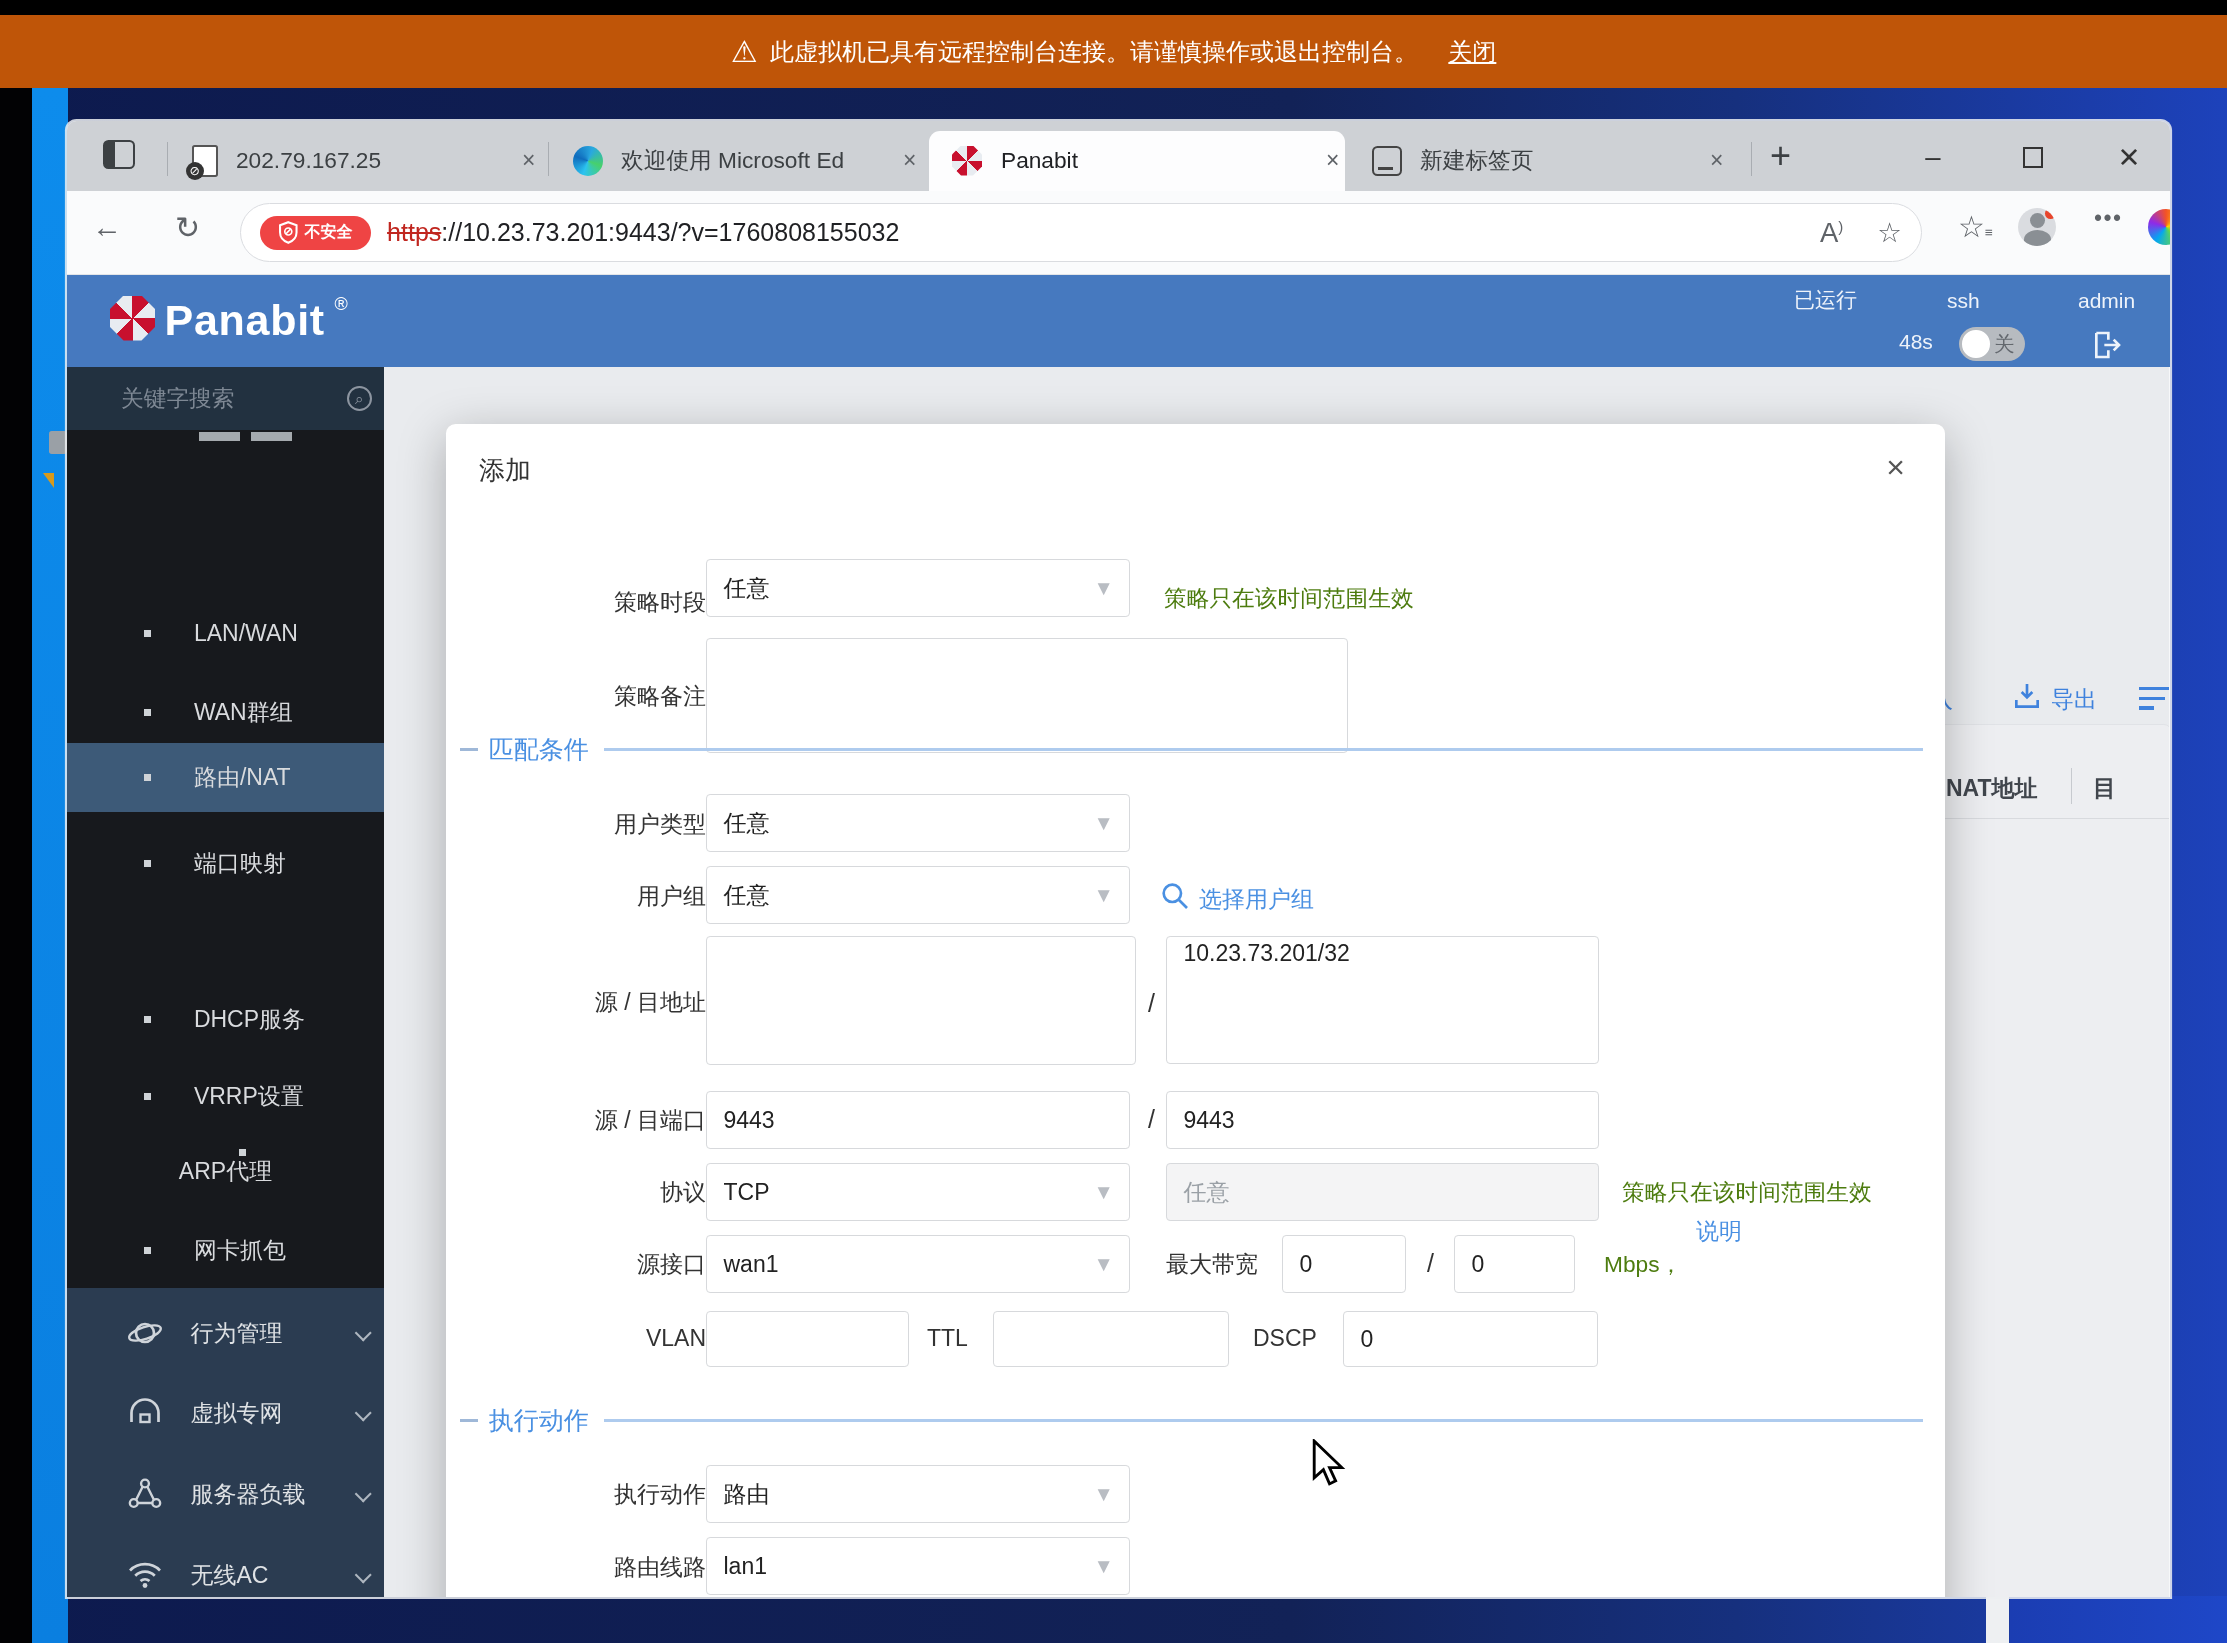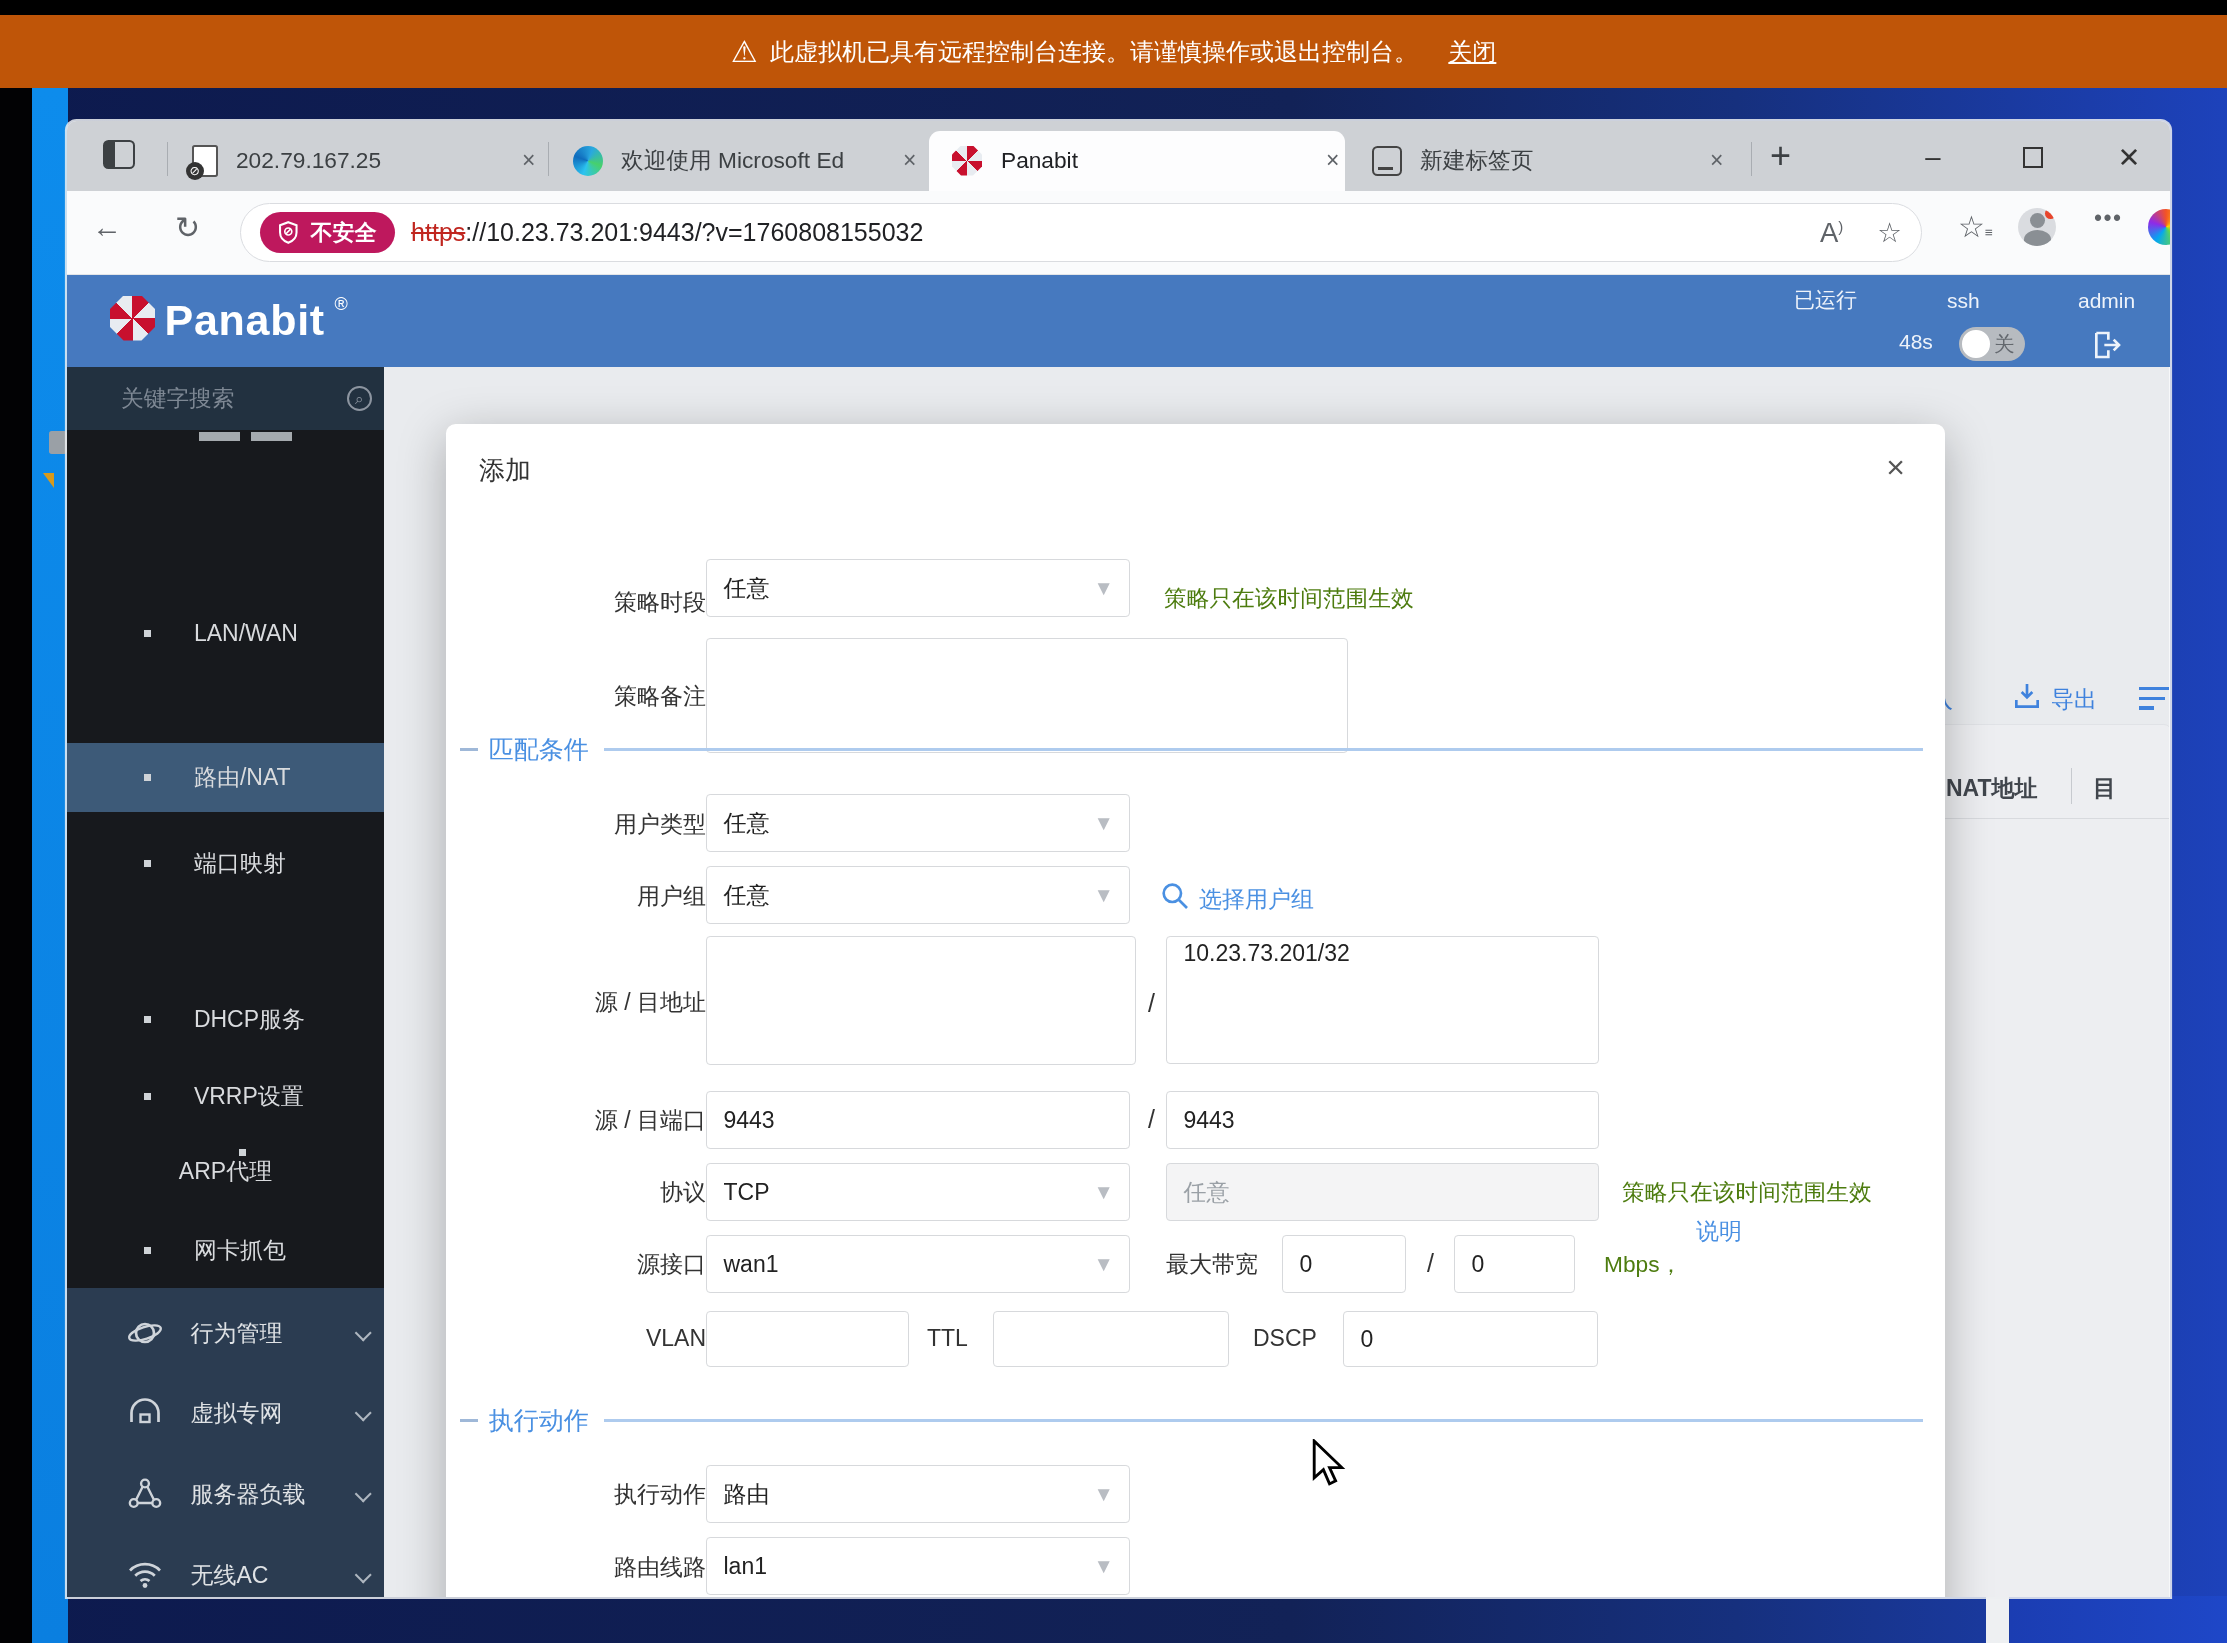--- a/index.html
+++ b/index.html
@@ -31,21 +31,21 @@
   .pagefav .badge{position:absolute;left:-8.2px;bottom:-5.5px;width:18px;height:18px;border-radius:50%;background:#333;color:#fff;font-size:12.4px;line-height:18px;text-align:center;}
   .ntpfav{width:30px;height:30px;border:2.1px solid #444;border-radius:5.5px;position:relative;}
   .ntpfav i{position:absolute;left:4.1px;bottom:4.1px;width:15px;height:2.7px;background:#444;}
   .pinwheel{border-radius:4.1px;background:conic-gradient(#c8102e 0 45deg,#e8ecf1 45deg 90deg,#c8102e 90deg 135deg,#e8ecf1 135deg 180deg,#c8102e 180deg 225deg,#e8ecf1 225deg 270deg,#c8102e 270deg 315deg,#e8ecf1 315deg 360deg);clip-path:polygon(30% 0,70% 0,100% 30%,100% 70%,70% 100%,30% 100%,0 70%,0 30%);}
   .wsicon{width:32px;height:29px;border:2.7px solid #3c4043;border-radius:5.5px;position:relative;}
   .wsicon i{position:absolute;left:0;top:0;bottom:0;width:9.6px;background:#3c4043;}
   
   #toolbar{left:0;top:70px;width:2103px;height:84px;background:#fafbfc;border-bottom:1.4px solid #e3e5e8;}
   .tbico{position:absolute;font-size:30px;color:#5f6368;}
   #urlpill{position:absolute;left:173px;top:12.4px;width:1682px;height:59px;background:#fff;border:1.4px solid #dadce0;border-radius:30px;display:flex;align-items:center;padding:0 19px;}
-  #secbadge{display:flex;align-items:center;gap:12px;background:#be185d;color:#fff;font-size:22px;font-weight:bold;border-radius:23px;padding:5.5px 18px;margin-right:16.5px;}
+  #secbadge{display:flex;align-items:center;gap:6px;background:#ef4444;color:#fff;font-size:16px;font-weight:bold;border-radius:23px;padding:5.5px 18px;margin-right:16.5px;}
   #urltext{font-size:25px;color:#202124;white-space:nowrap;}
   #urltext .https{color:#c0261f;text-decoration:line-through;}
   .pillright{margin-left:auto;display:flex;align-items:center;gap:34px;color:#5f6368;font-size:27.5px;}
   .avatar{width:38px;height:38px;border-radius:50%;background:#dadce0;position:relative;overflow:hidden;}
   .avatar .head{position:absolute;left:11.7px;top:5.5px;width:15px;height:15px;border-radius:50%;background:#8a8f94;}
   .avatar .body{position:absolute;left:5.5px;top:22px;width:27.5px;height:19px;border-radius:50% 50% 0 0;background:#8a8f94;}
   .avatar .dot{position:absolute;right:0px;top:0px;width:11px;height:11px;border-radius:50%;background:#e8452c;}
   .copilot{width:36px;height:36px;border-radius:50%;background:conic-gradient(#f35325,#ffd500,#62d84e,#05a6f0,#8e2ae8,#f35325);}
   
   #appheader{left:0;top:154px;width:2103px;height:92px;background:#4679bf;}
@@ -215,20 +215,24 @@
       <div id="sbsearch">关键字搜索</div>
       <div class="sbicon-circ">⌕</div>
       <div class="sliver" style="left:132px;top:65px;width:41px;"></div>
       <div class="sliver" style="left:184px;top:65px;width:41px;"></div>
       <div id="grpbg"></div>
 
       <div class="mi" style="top:242px;">
           <span class="b"></span>
           <span>LAN/WAN</span>
         </div>
+      <div class="mi" style="top:321px;">
+          <span class="b"></span>
+          <span>WAN群组</span>
+        </div>
       <div class="mi active" style="top:376px;">
           <span class="b"></span>
           <span>路由/NAT</span>
         </div>
       <div class="mi" style="top:472px;">
           <span class="b"></span>
           <span>端口映射</span>
         </div>
       <div class="mi" style="top:628px;">
           <span class="b"></span>

